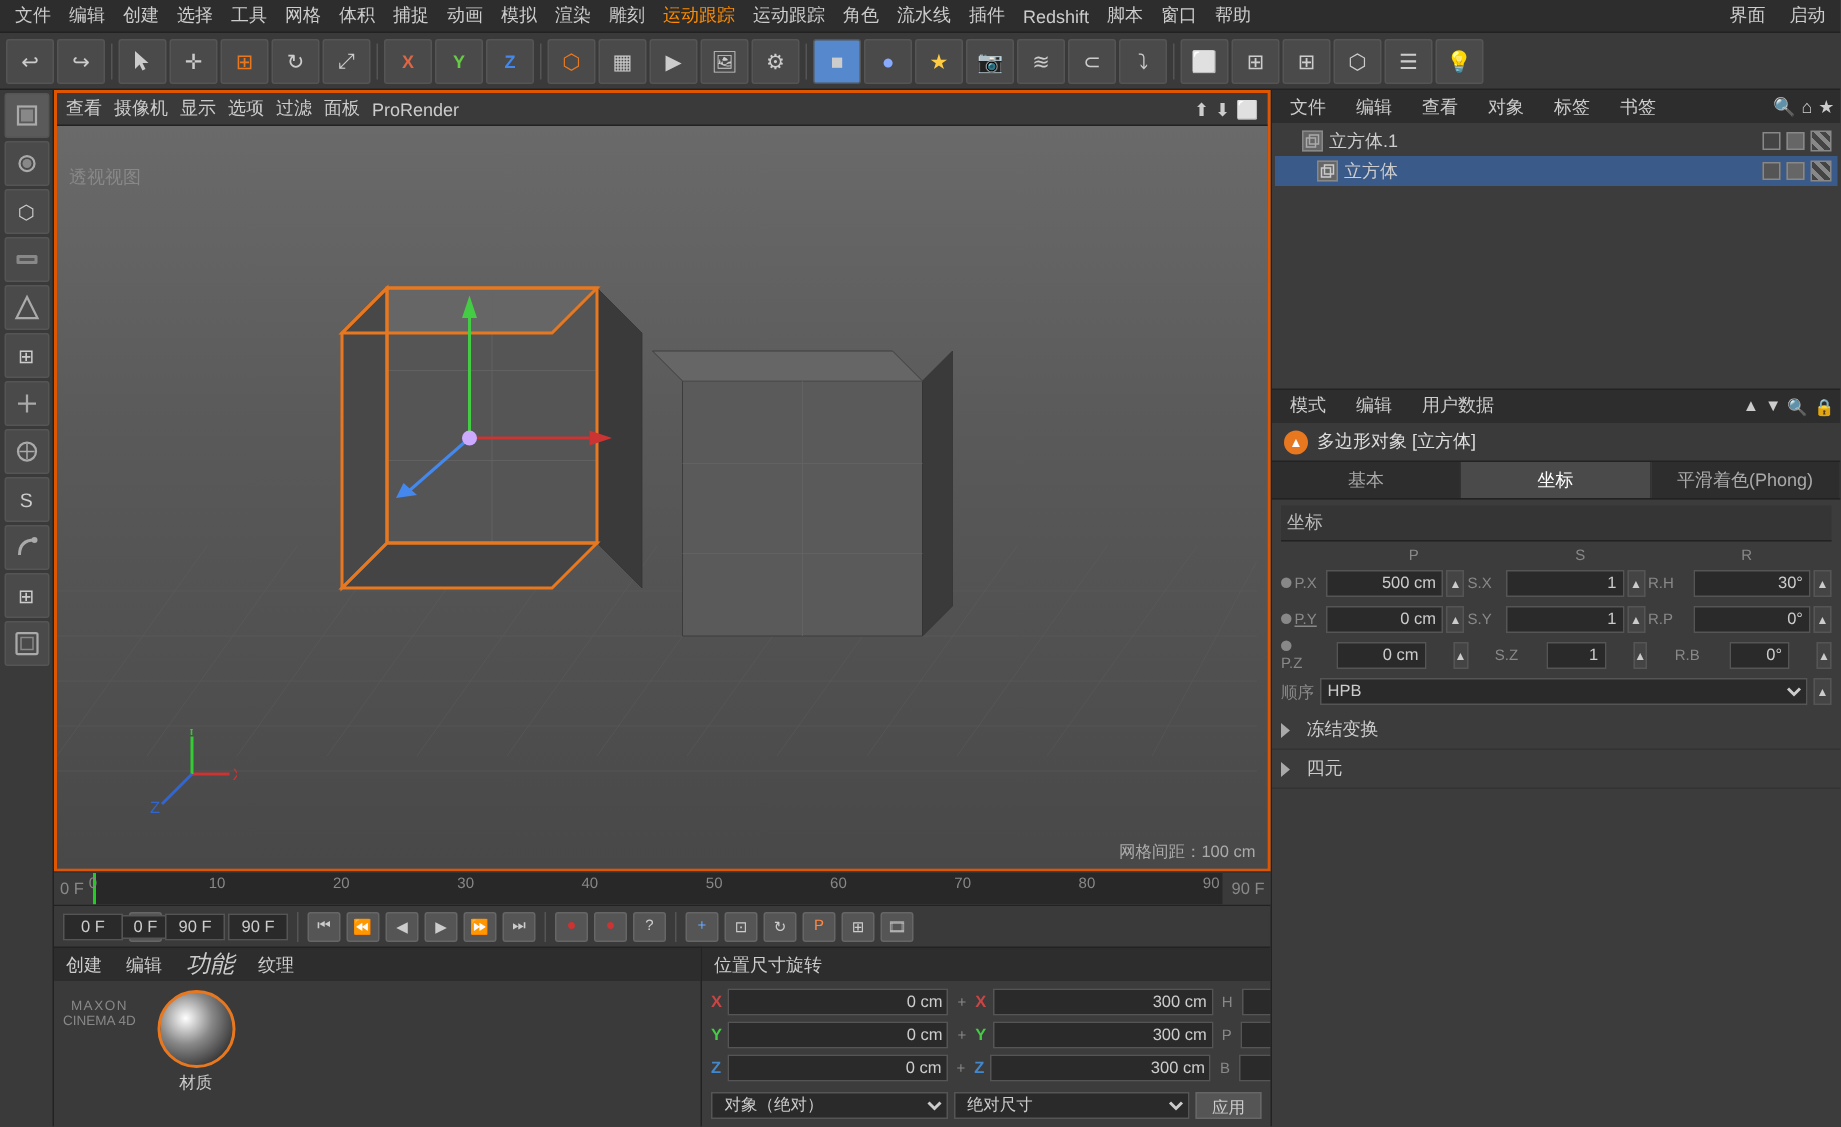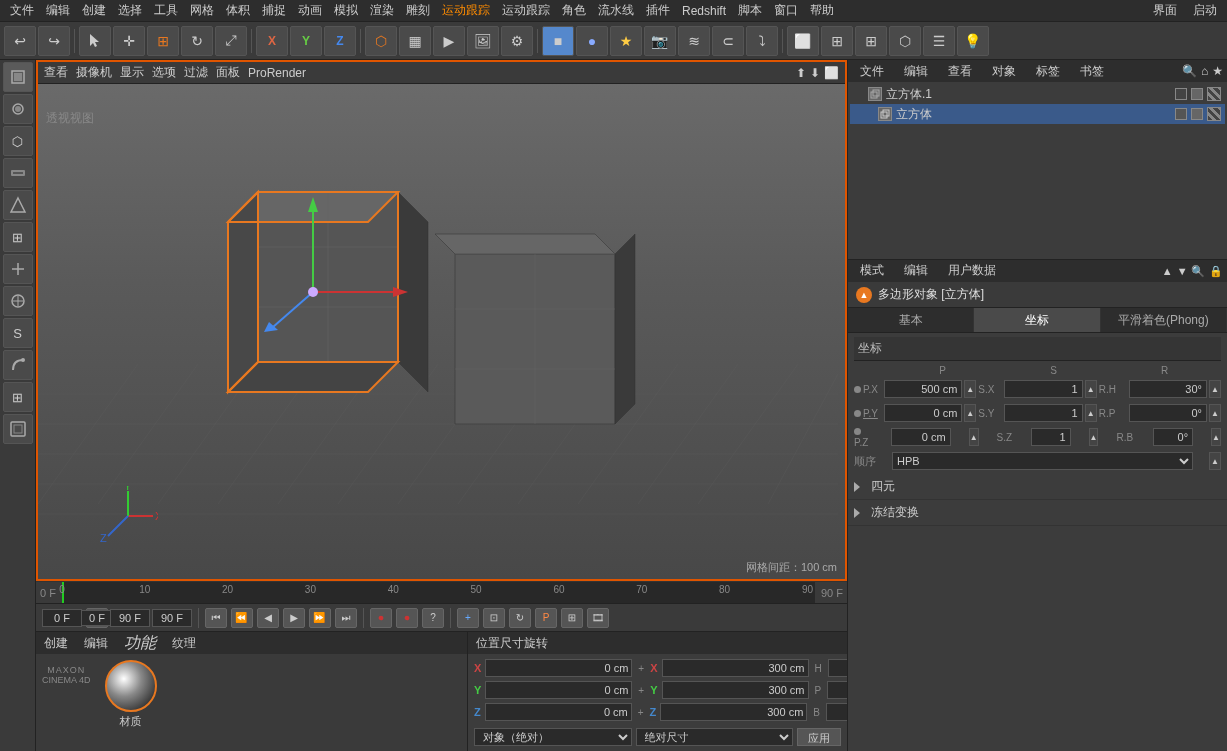--- a/index.html
+++ b/index.html
@@ -1054,35 +1054,35 @@
             <div class="prop-arrow">▲</div>
             <span style="font-size:10px;color:#888;width:24px;">S.Z</span>
             <input type="text" class="prop-input" value="1" style="width: 40px;">
             <div class="prop-arrow">▲</div>
             <span style="font-size:10px;color:#888;width:28px;">R.B</span>
             <input type="text" class="prop-input" value="0°" style="width: 40px;">
             <div class="prop-arrow">▲</div>
           </div>
         </div>
 
-        <div style="display:flex;align-items:center;gap:16px;margin-top:4px;">
+        <div style="display:flex;align-items:center;gap:4px;margin-top:4px;">
           <span style="font-size:11px;color:#888;">顺序</span>
           <select style="flex:1;height:18px;background:#2a2a2a;border:1px solid #555;color:#ccc;font-size:11px;">
             <option>HPB</option>
           </select>
           <div class="prop-arrow">▲</div>
         </div>
       </div>
 
       <div class="collapse-section">
         <div class="collapse-arrow right"></div>
-        <span style="font-size:12px;color:#ccc;">四元</span>
+        <span style="font-size:12px;color:#ccc;">冻结变换</span>
       </div>
 
       <div class="collapse-section">
         <div class="collapse-arrow right"></div>
-        <span style="font-size:12px;color:#ccc;">冻结变换</span>
+        <span style="font-size:12px;color:#ccc;">四元</span>
       </div>
 
     </div>
   </div>
 
 </div>
 
 </body></html>

